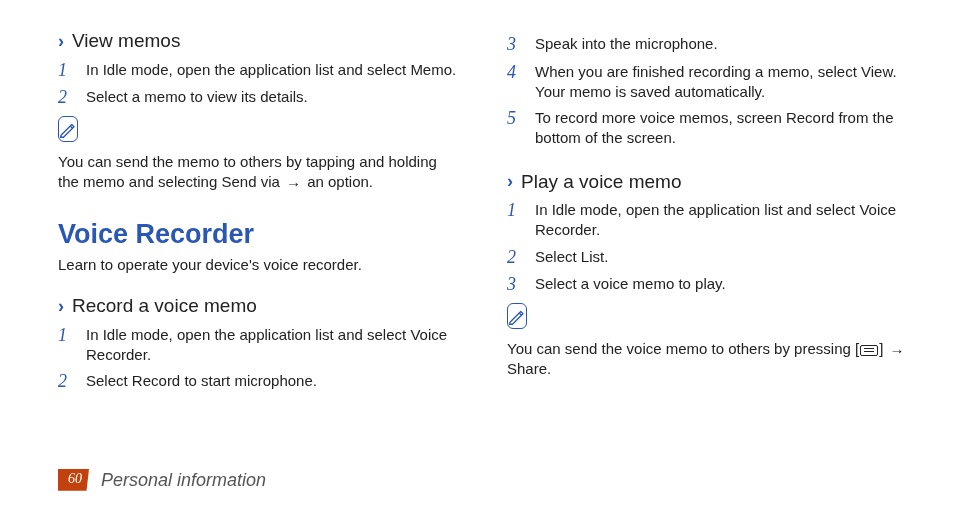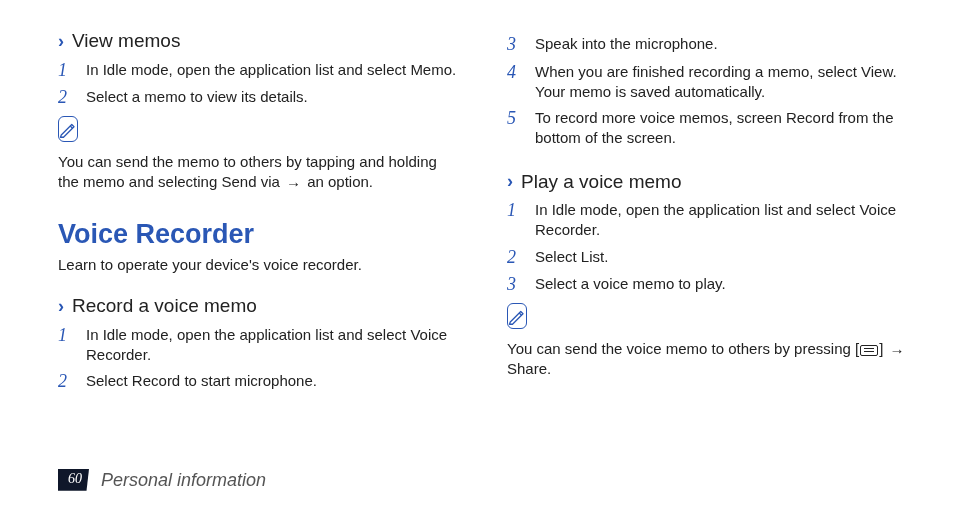--- a/index.html
+++ b/index.html
@@ -98,21 +98,21 @@
   
   .footer {
     position: absolute;
     left: 58px;
     bottom: 26px;
     display: flex;
     align-items: center;
     gap: 12px;
   }
   .page-badge {
-    background: #0f172a;
+    background: #c2410c;
     color: #fff;
     font-style: italic;
     font-family: Georgia, "Times New Roman", serif;
     font-size: 14px;
     padding: 1px 7px 2px 10px;
     clip-path: polygon(0 0, 100% 0, 92% 100%, 0 100%);
   }
   .footer-text {
     color: #555;
     font-style: italic;

